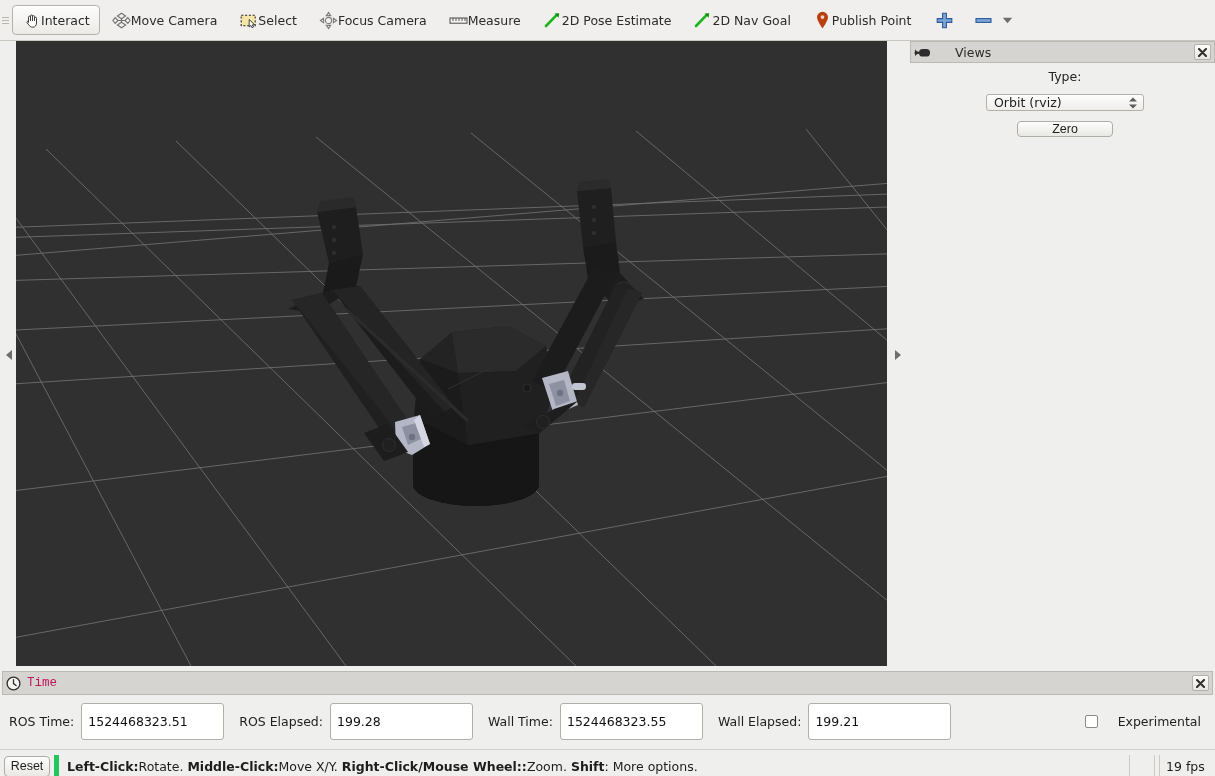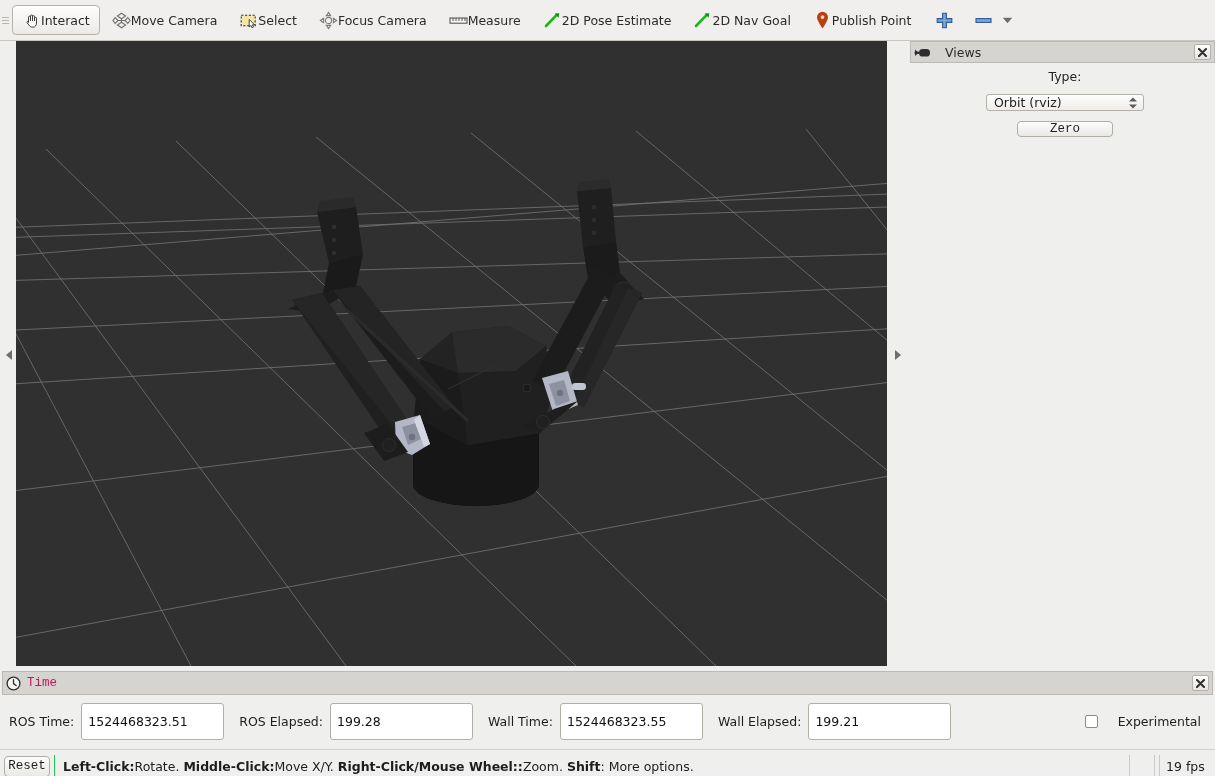--- a/index.html
+++ b/index.html
@@ -62,21 +62,21 @@
   
   #views-panel {
     position: absolute; left: 908px; top: 41px; width: 307px; height: 628px;
     background: #efefed;
   }
   #views-titlebar {
     position: absolute; left: 2px; top: 0; width: 305px; height: 22px;
     background: #d6d4d0; border: 1px solid #bcb9b4;
     display: flex; align-items: center; padding: 0 3px;
   }
-  #views-titlebar .vt-label { font-size: 12.5px; color: #2b2b2b; margin-left: 14px; }
+  #views-titlebar .vt-label { font-size: 12.5px; color: #2b2b2b; margin-left: 24px; }
   .cam-icon { width: 17px; height: 13px; display:flex; align-items:center; }
   .panel-close {
     margin-left: auto; width: 17px; height: 16px;
     background: linear-gradient(#fcfcfb, #e7e5e1);
     border: 1px solid #b4b1ab; border-radius: 2px;
     display: flex; align-items: center; justify-content: center;
   }
   #views-typerow {
     position: absolute; left: 2px; top: 28px; width: 305px; height: 26px;
     display: flex; align-items: center; gap: 10px; padding-left: 5px; flex-direction: column;
@@ -93,21 +93,21 @@
     position: absolute; right: 6px; top: 50%; transform: translateY(-50%);
     display: flex; flex-direction: column; gap: 3px;
   }
   .sp-up { width:0;height:0;border-left:4px solid transparent;border-right:4px solid transparent;border-bottom:4px solid #5c5c5c; }
   .sp-dn { width:0;height:0;border-left:4px solid transparent;border-right:4px solid transparent;border-top:4px solid #5c5c5c; }
   .btn {
     background: linear-gradient(#fdfdfd, #e9e8e4);
     border: 1px solid #b0ada7; border-radius: 4px;
     font-size: 12.5px; color: #1d1d1d;
     display: flex; align-items: center; justify-content: center;
-    font-family: Liberation Mono, monospace;
+    font-family: Liberation Sans, sans-serif;
   }
   #btn-zero { width: 96px; height: 24px; }
   .cb-empty {
     width: 13px; height: 13px; background: #fff;
     border: 1px solid #8e8b86; border-radius: 2px;
   }
 
   
   #time-panel { position: absolute; left: 0; top: 671px; width: 1215px; height: 76px; background: #efefed; }
   #time-titlebar {
@@ -135,21 +135,21 @@
 
   
   #statusbar {
     position: absolute; left: 0; top: 749px; width: 1215px; height: 27px;
     background: #efefed; border-top: 1px solid #d3d0cb;
     display: flex; align-items: center; padding: 16px 4px; gap: 4px;
   }
   #btn-reset { width: 46px; height: 21px; font-size: 12.5px; }
   #status-text-wrap {
     flex: 1; height: 23px; display: flex; align-items: center;
-    border-left: 1px solid #22c55e; padding-left: 8px;
+    border-left: 5px solid #22c55e; padding-left: 8px;
     font-size: 12.5px; color: #1d1d1d; white-space: nowrap; overflow: hidden;
   }
   #status-text-wrap b { font-weight: bold; }
   #fps-gap { width: 26px; height: 23px; border-left: 1px solid #cdcac5; border-right: 1px solid #cdcac5; }
   #fps-box {
     width: 52px; height: 23px; display: flex; align-items: center;
     padding-left: 6px; font-size: 12.5px; color: #1d1d1d;
     border-left: 1px solid #cdcac5;
   }
 </style>

